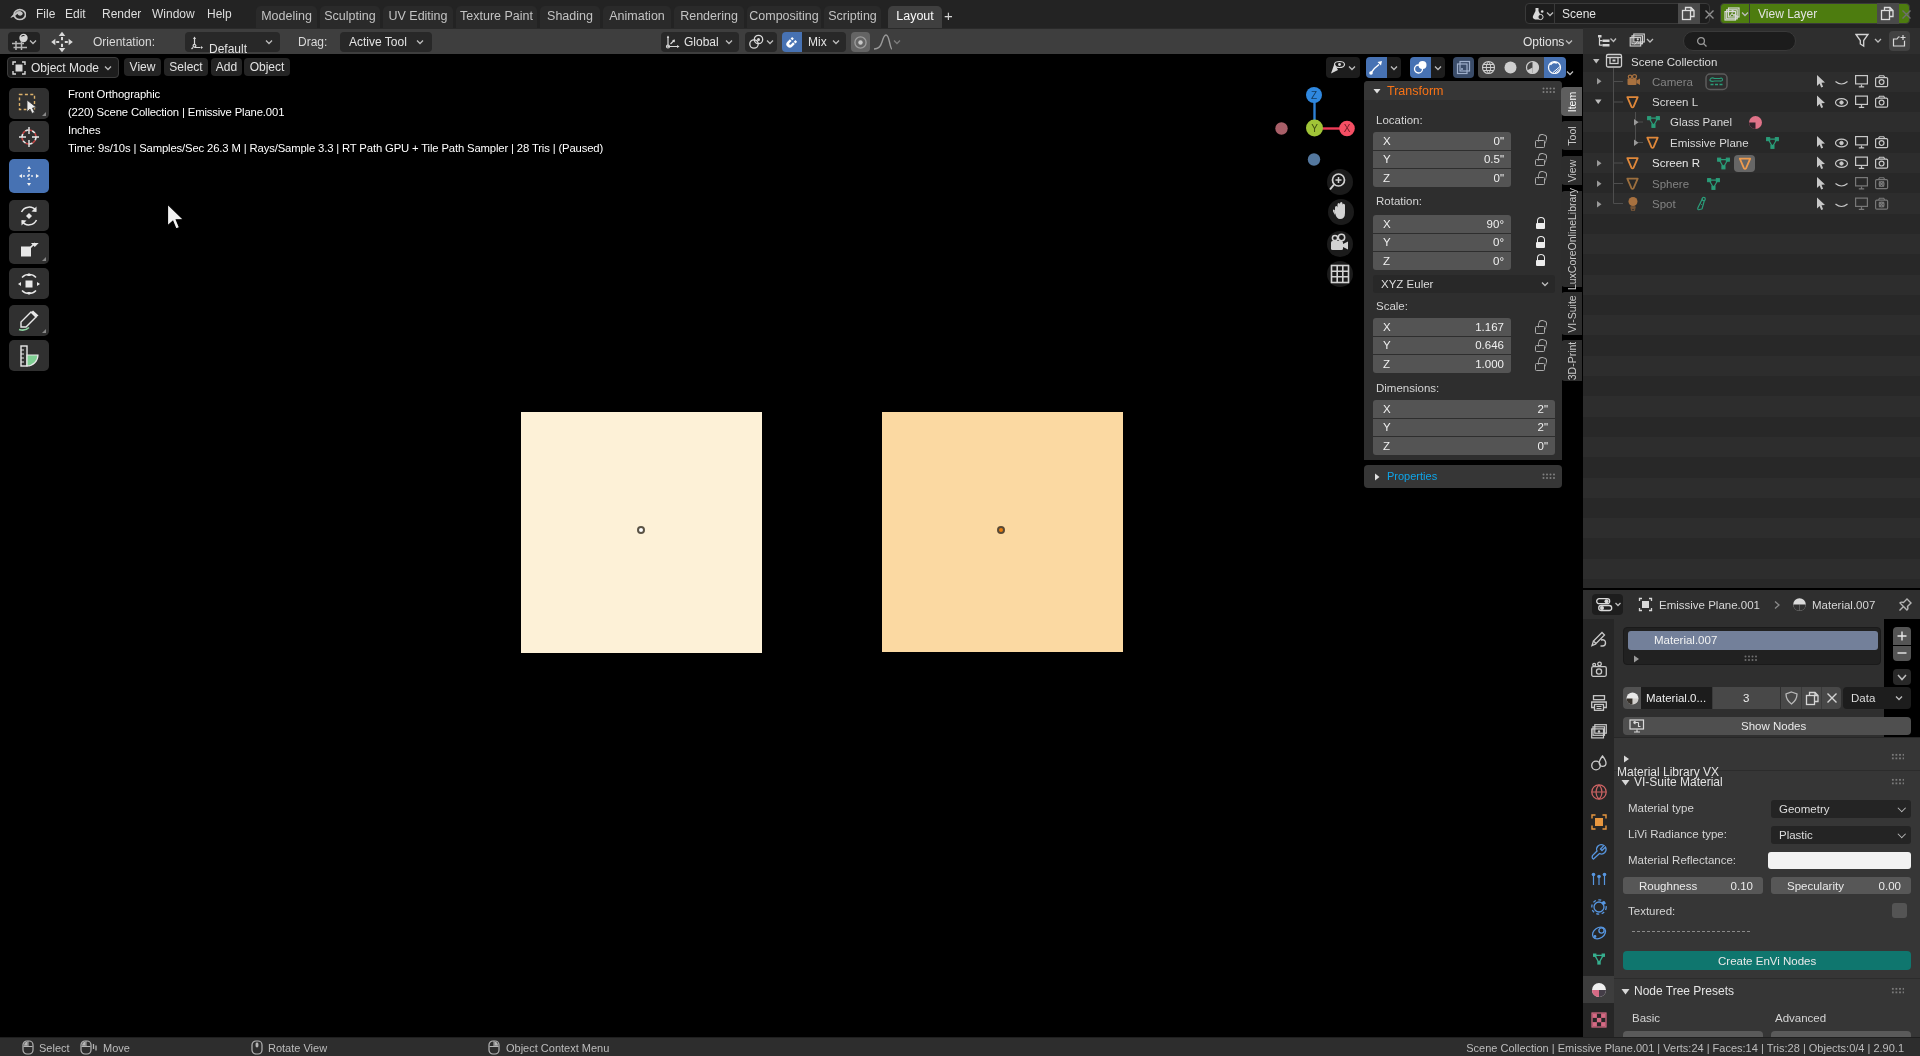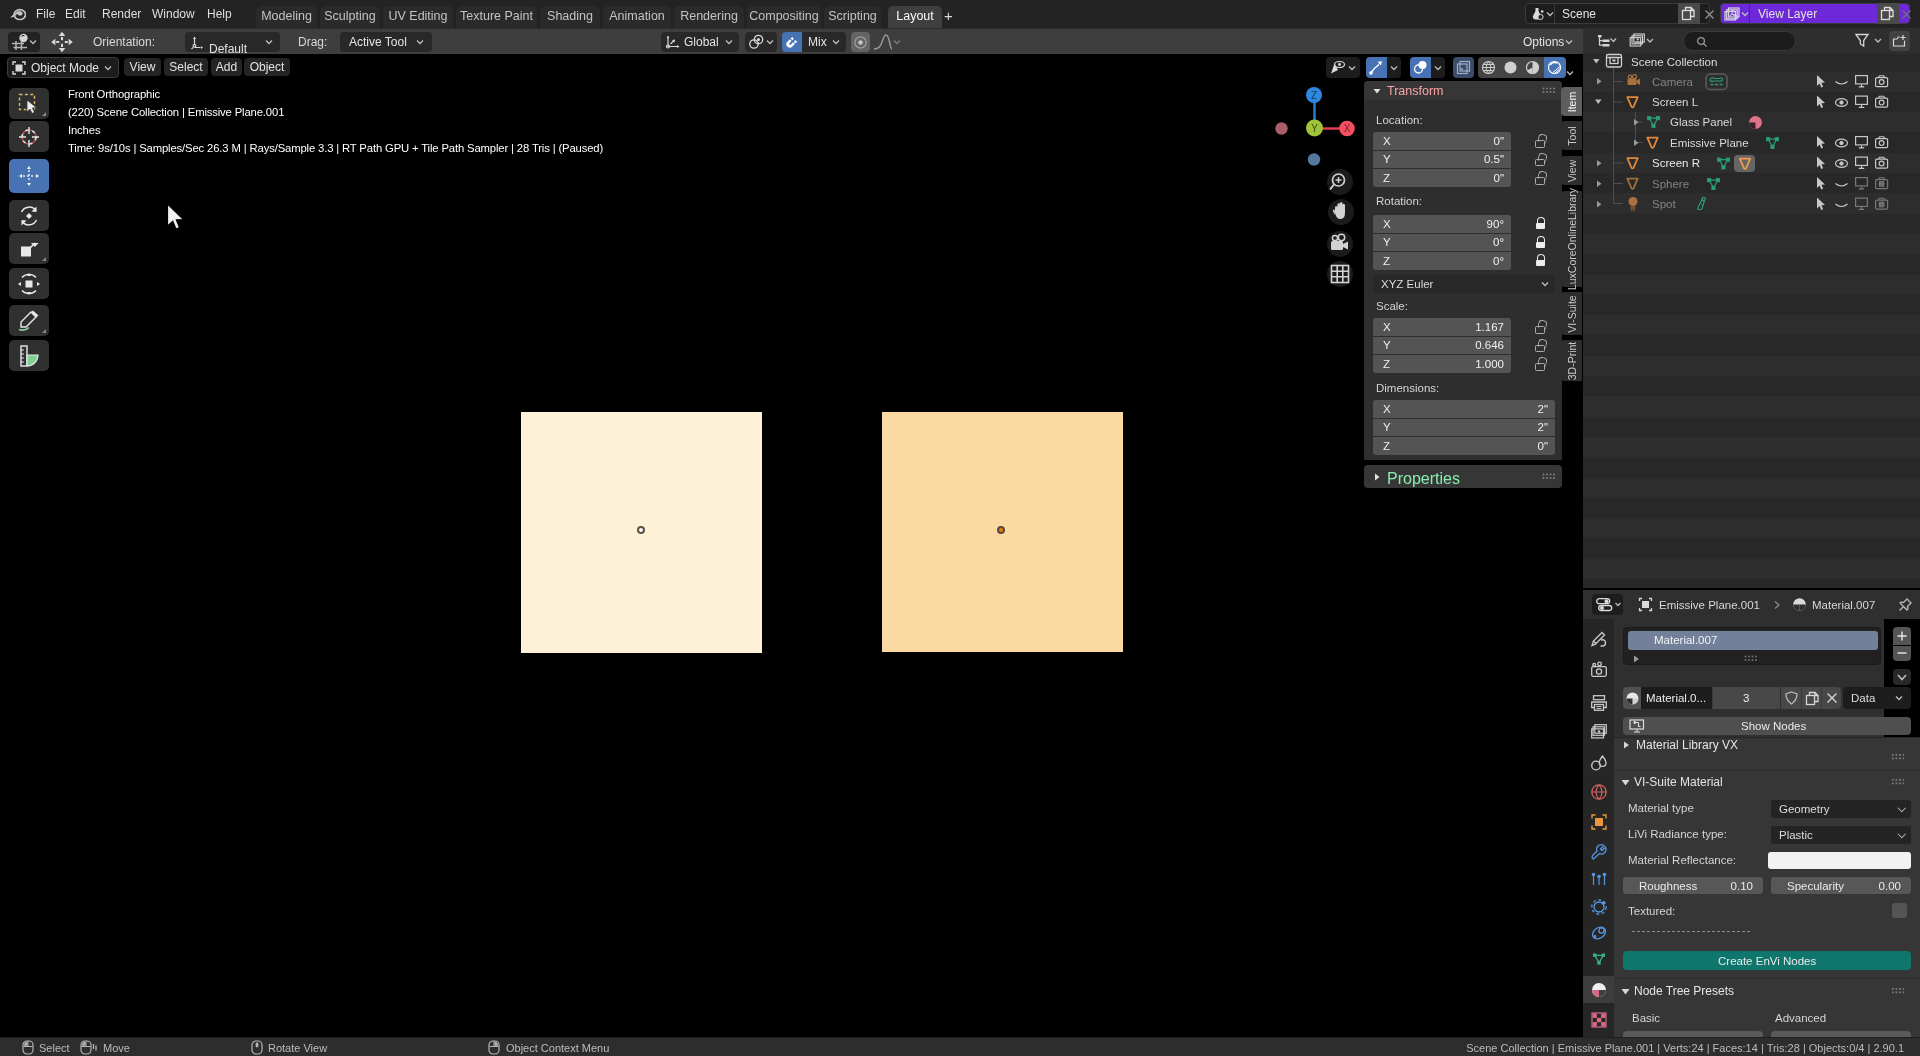--- a/index.html
+++ b/index.html
@@ -97,21 +97,21 @@
       <svg class="abs" style="left:3px;top:3px;" width="15" height="15" viewBox="0 0 15 15">
         <rect x="1.5" y="4.5" width="8" height="9" fill="none" stroke="#ddd" stroke-width="1.3"></rect>
         <path d="M4.5 4.5 L4.5 1.5 L10 1.5 L13 4.5 L13 10.5 L9.5 10.5 M10 1.5 L10 4.5 L13 4.5" fill="none" stroke="#ddd" stroke-width="1.3"></path>
       </svg>
     </div>
     <svg class="abs" style="left:178px;top:5px;" width="11" height="11" viewBox="0 0 11 11">
           <path d="M1.5 1.5 L9.5 9.5 M9.5 1.5 L1.5 9.5" stroke="#8f8f8f" stroke-width="1.4"></path>
         </svg>
   </div>
 
-  <div class="abs" style="left:1720px;top:3px;width:190px;height:21px;background:#6d28d9;border:1px solid #3a3a3a;border-radius:4px;">
+  <div class="abs" style="left:1720px;top:3px;width:190px;height:21px;background:#4d7c0f;border:1px solid #3a3a3a;border-radius:4px;">
     <svg class="abs" style="left:3px;top:3px;" width="16" height="14" viewBox="0 0 16 14">
       <rect x="4.5" y="1" width="10.5" height="9" fill="none" stroke="#d9d9d9" stroke-width="1.2"></rect>
       <rect x="2.7" y="2.8" width="10.5" height="9" fill="none" stroke="#d9d9d9" stroke-width="1.2"></rect>
       <rect x="1" y="4.6" width="10.5" height="8.4" fill="none" stroke="#d9d9d9" stroke-width="1.2"></rect>
       <circle cx="8.6" cy="4.2" r="1.2" fill="#d9d9d9"></circle>
       <path d="M5.5 9.5 L8 6.5 L10 8.5 L11 7.5 L13.5 9.8" stroke="#d9d9d9" stroke-width="1.1" fill="none"></path>
     </svg>
     <svg class="abs" style="left:20px;top:7px;" width="8" height="6" viewBox="0 0 8 6">
           <path d="M1 1.5 L4 4.5 L7 1.5" stroke="#bdbdbd" stroke-width="1.3" fill="none"></path>
         </svg>
@@ -462,21 +462,21 @@
 
   <svg class="abs" style="left:166px;top:149px;" width="22" height="30" viewBox="0 0 22 30">
     <path d="M1.5 1 L1.5 23 L6.8 18.2 L10 26 L13.5 24.5 L10.3 16.8 L17.5 16.5 Z" fill="#f2f2f2" stroke="#000" stroke-width="1.2"></path>
   </svg>
 
   <div class="abs" style="left:1364px;top:27px;width:198px;height:379px;background:#2e2e2e;border-radius:4px 4px 0 0;">
     <div class="abs" style="left:0;top:0;width:198px;height:19px;background:#363636;border-radius:4px 4px 0 0;">
       <svg class="abs" style="left:9px;top:7px;" width="8" height="6" viewBox="0 0 8 6">
             <path d="M0.5 1 L7.5 1 L4 5.5 Z" fill="#e0e0e0"></path>
           </svg>
-      <div class="abs" style="left:23px;top:2.5px;font-size:12.5px;color:#fca5a5;">Transform</div>
+      <div class="abs" style="left:23px;top:2.5px;font-size:12.5px;color:#f97316;">Transform</div>
       <svg class="abs" style="left:178px;top:6px;" width="13" height="8" viewBox="0 0 13 8">
         <g fill="#808080">
               <circle cx="1.5" cy="1.5" r="1"></circle>
               <circle cx="5" cy="1.5" r="1"></circle>
               <circle cx="8.5" cy="1.5" r="1"></circle>
               <circle cx="12" cy="1.5" r="1"></circle>
               <circle cx="1.5" cy="5" r="1"></circle>
               <circle cx="5" cy="5" r="1"></circle>
               <circle cx="8.5" cy="5" r="1"></circle>
               <circle cx="12" cy="5" r="1"></circle>
@@ -548,21 +548,21 @@
         </div>
     <div class="abs npf npfw" style="left:9px;top:356px;border-radius:0 0 3px 3px;">
           <span class="fl">Z</span>
           <span class="fv">0"</span>
         </div>
   </div>
   <div class="abs" style="left:1364px;top:411px;width:198px;height:23px;background:#363636;border-radius:4px;">
     <svg class="abs" style="left:10px;top:8px;" width="6" height="8" viewBox="0 0 6 8">
           <path d="M1 0.5 L1 7.5 L5.5 4 Z" fill="#e0e0e0"></path>
         </svg>
-    <div class="abs" style="left:23px;top:5px;font-size:16px;color:#86efac;">Properties</div>
+    <div class="abs" style="left:23px;top:5px;font-size:11px;color:#0ea5e9;">Properties</div>
     <svg class="abs" style="left:178px;top:8px;" width="13" height="8" viewBox="0 0 13 8">
       <g fill="#808080">
             <circle cx="1.5" cy="1.5" r="1"></circle>
             <circle cx="5" cy="1.5" r="1"></circle>
             <circle cx="8.5" cy="1.5" r="1"></circle>
             <circle cx="12" cy="1.5" r="1"></circle>
             <circle cx="1.5" cy="5" r="1"></circle>
             <circle cx="5" cy="5" r="1"></circle>
             <circle cx="8.5" cy="5" r="1"></circle>
             <circle cx="12" cy="5" r="1"></circle>
@@ -972,21 +972,21 @@
       <rect x="1" y="1" width="13.5" height="9" fill="none" stroke="#dcdcdc" stroke-width="1.2"></rect>
       <path d="M8 10.5 L8 12.5 M5 13 L11 13 M9.5 3.5 L4.5 3.5 M4.5 3.5 L6.5 2 M4.5 3.5 L6.5 5 M9.5 3.5 L9.5 7.5 L11.5 7.5" stroke="#dcdcdc" stroke-width="1.1" fill="none"></path>
     </svg>
     <div class="abs" style="left:118px;top:3px;font-size:11.5px;color:#e9e9e9;">Show Nodes</div>
   </div>
 
   <div class="abs" style="left:31px;top:147px;width:306px;height:300px;background:#363636;"></div>
   <div class="abs" style="left:31px;top:147px;width:306px;height:1px;background:#272727;"></div>
   <div class="abs" style="left:31px;top:180px;width:306px;height:1px;background:#2c2c2c;"></div>
   <div class="abs" style="left:31px;top:388px;width:306px;height:1px;background:#2c2c2c;"></div>
-  <div class="abs phdr" style="left:34px;top:146px;">
+  <div class="abs phdr" style="left:34px;top:160px;flex-direction:column;">
     <svg style="margin:5px 6px 0 6px;" width="7" height="8" viewBox="0 0 7 8">
           <path d="M1 0.5 L1 7.5 L6 4 Z" fill="#d8d8d8"></path>
         </svg>
     <span>Material Library VX</span>
   </div>
   <div class="abs phdr" style="left:34px;top:183px;">
     <svg style="margin:6px 4px 0 4px;" width="9" height="7" viewBox="0 0 9 7">
           <path d="M0.5 1 L8.5 1 L4.5 6.5 Z" fill="#d8d8d8"></path>
         </svg>
     <span>VI-Suite Material</span>

